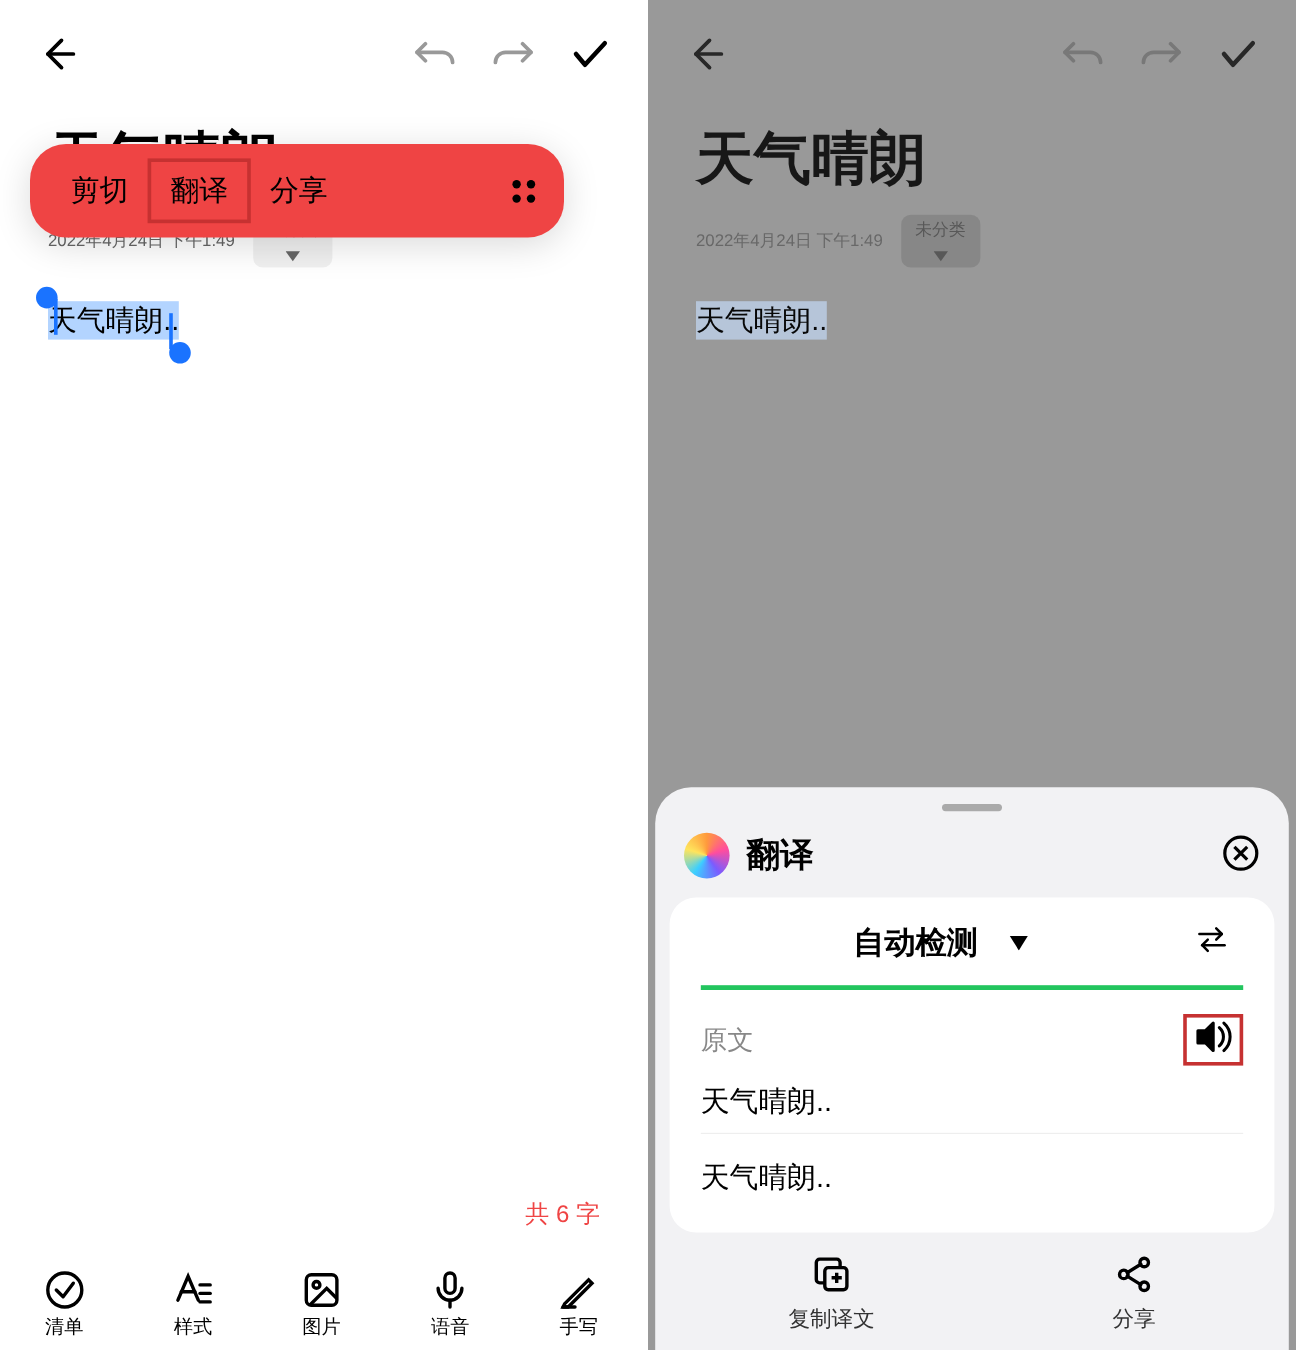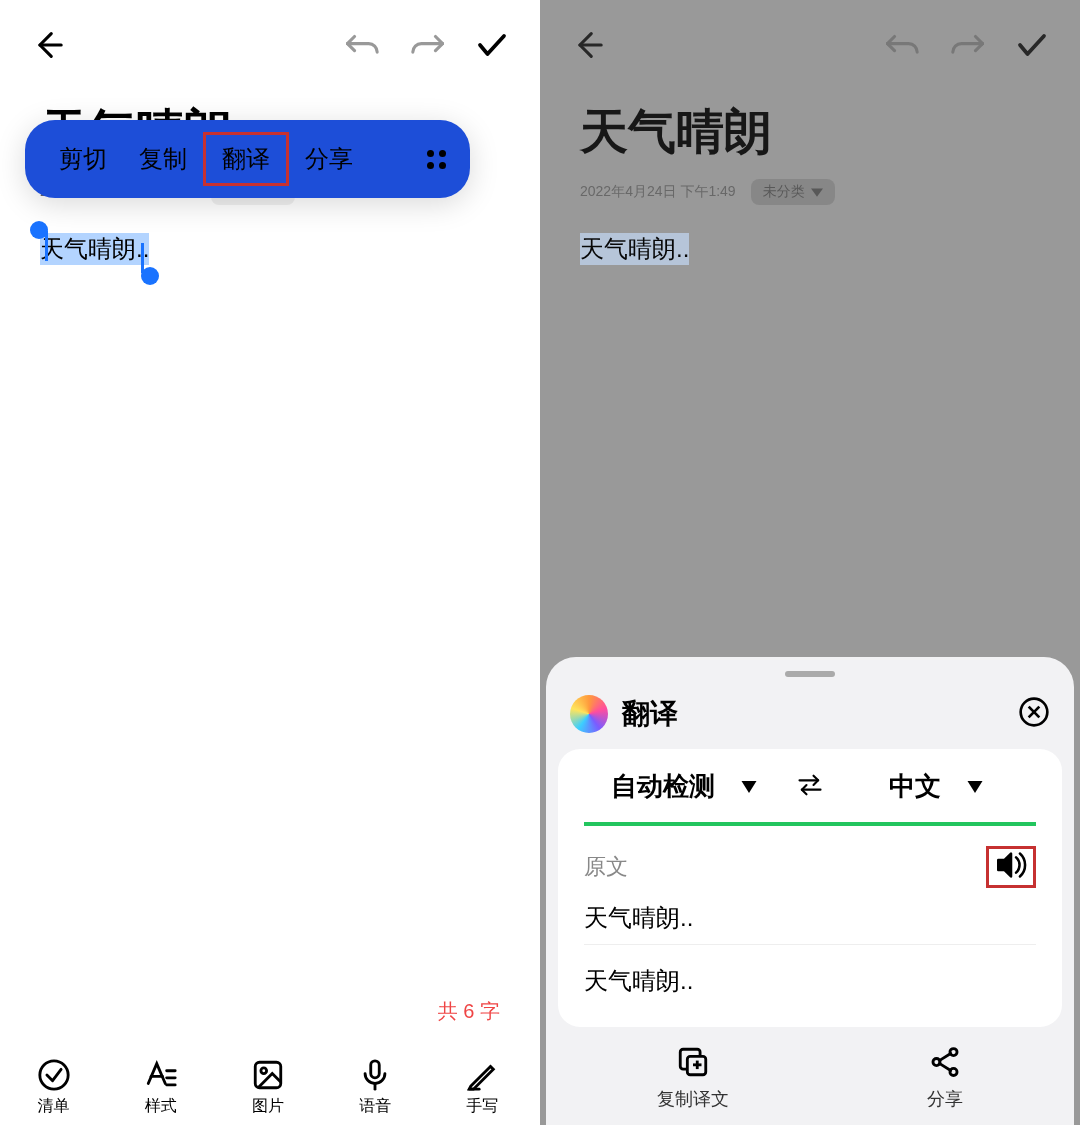--- a/index.html
+++ b/index.html
@@ -46,20 +46,21 @@
       color: #666;
     }
     .category-chip {
       background: rgba(0,0,0,0.06);
       padding: 4px 12px;
       border-radius: 8px;
       display: flex;
       align-items: center;
       gap: 6px;
       color: #555;
+      flex-direction: column;
     }
     .screen-right .category-chip { background: rgba(0,0,0,0.12); }
 
     
     .body-text {
       padding: 0 40px;
       margin-top: 28px;
       font-size: 24px;
       color: #000;
       position: relative;
@@ -100,21 +101,21 @@
       right: 15px;
       bottom: 12px;
     }
 
     
     .context-menu {
       position: absolute;
       top: 120px;
       left: 25px;
       right: 70px;
-      background: #1d4ed8;
+      background: #ef4444;
       border-radius: 30px;
       box-shadow: 0 6px 30px rgba(0,0,0,0.15);
       display: flex;
       align-items: center;
       padding: 12px 18px;
       gap: 0;
       z-index: 10;
     }
     .ctx-item {
       font-size: 24px;
@@ -285,21 +286,20 @@
   <div class="body-text">
     <span class="selected">
       <span class="handle start"></span>
       <span>天气晴朗..</span>
       <span class="handle end"></span>
     </span>
   </div>
 
   <div class="context-menu">
     <span class="ctx-item">剪切</span>
-    <span class="ctx-item">复制</span>
     <span class="ctx-item highlight">翻译</span>
     <span class="ctx-item">分享</span>
     <span class="ctx-more">
       <span></span>
         <span></span>
         <span></span>
         <span></span>
     </span>
   </div>
 
@@ -418,26 +418,20 @@
             </svg>
         </div>
         <span class="swap">
           <svg width="28" height="24" viewBox="0 0 24 20" fill="none" stroke="#000" stroke-width="1.8" stroke-linecap="round" stroke-linejoin="round">
               <line x1="3" y1="6" x2="19" y2="6"></line>
               <polyline points="15 2 19 6 15 10"></polyline>
               <line x1="21" y1="14" x2="5" y2="14"></line>
               <polyline points="9 10 5 14 9 18"></polyline>
             </svg>
         </span>
-        <div class="lang-sel">
-          <span>中文</span>
-          <svg width="16" height="12" viewBox="0 0 10 8">
-              <polygon points="0,0 10,0 5,8" fill="#000"></polygon>
-            </svg>
-        </div>
       </div>
 
       <div class="trans-section">
         <div class="trans-label-row">
           <span class="trans-label">原文</span>
           <span class="speak-highlight">
             <svg width="32" height="28" viewBox="0 0 24 22" fill="none" stroke="#000" stroke-width="2" stroke-linecap="round" stroke-linejoin="round">
                 <polygon points="2 7 7 7 12 2 12 20 7 15 2 15 2 7" fill="#000"></polygon>
                 <path d="M16 5 a8 8 0 0 1 0 12"></path>
                 <path d="M19 2 a12 12 0 0 1 0 18"></path>

